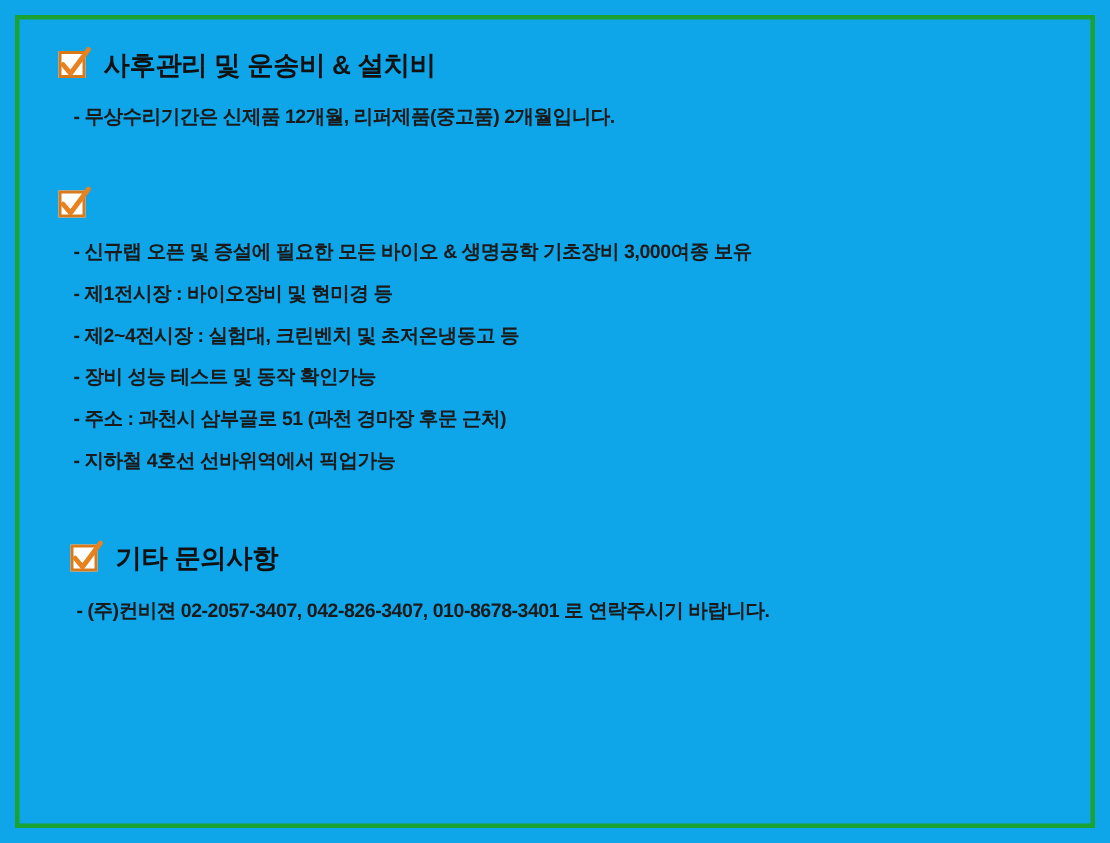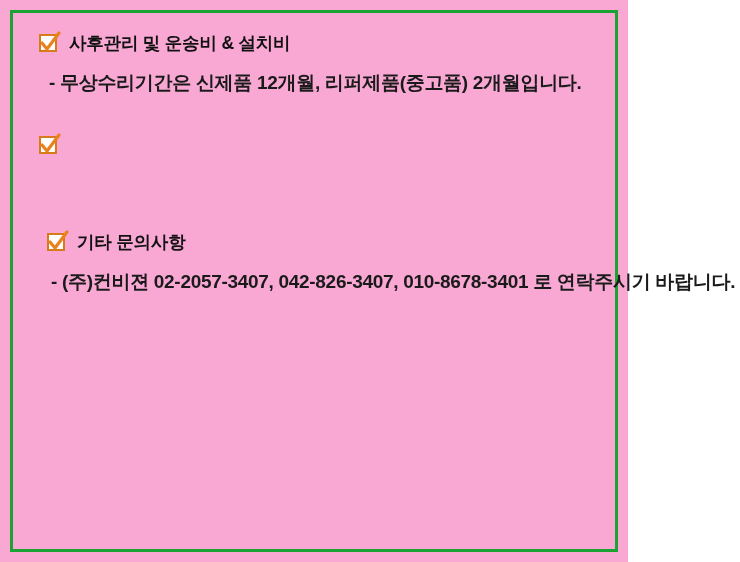--- a/index.html
+++ b/index.html
@@ -8,24 +8,24 @@
   }
   body {
     width: 740px;
     height: 562px;
     background: #ffffff;
     font-family: "Liberation Sans", sans-serif;
     overflow: hidden;
   }
   .page {
     position: relative;
-    width: 628px;
+    width: 740px;
     height: 562px;
     box-sizing: border-box;
-    background: #f9a8d4;
+    background: #0ea5e9;
   }
   .border-frame {
     position: absolute;
     left: 10px;
     top: 10px;
     right: 10px;
     bottom: 10px;
     border: 3px solid #1aa333;
     box-sizing: border-box;
     pointer-events: none;
@@ -71,31 +71,31 @@
     color: #111111;
     letter-spacing: -0.2px;
     white-space: nowrap;
   }
   .bullet-list {
     list-style: none;
     margin: 0;
     padding: 0 0 0 10px;
   }
   .bullet-list li {
-    font-size: 19px;
+    font-size: 13px;
     color: #1a1a1a;
     font-weight: bold;
     letter-spacing: -0.3px;
     line-height: 1.45;
     margin-bottom: 9px;
     white-space: nowrap;
   }
   .gap-1 { height: 30px; }
   .gap-2 { height: 34px; }
-  .sec3 .section-heading { margin-left: 8px; margin-top: 28px; }
+  .sec3 .section-heading { margin-left: 8px; }
   .sec3 .bullet-list { padding-left: 12px; }
   .sec3 .bullet-list li { margin-bottom: 16px; }
 </style>
 </head>
 <body>
 
 <div class="page">
   <div class="border-frame"></div>
   <div class="content">
 
@@ -116,20 +116,28 @@
     <div class="gap-1"></div>
 
     <div class="section">
       <div class="section-heading">
         <span class="check-box">
           <svg viewBox="0 0 24 24" aria-hidden="true">
             <path d="M4 13 L9 19 L21 3" fill="none" stroke="#e8821e" stroke-width="3.2" stroke-linecap="round" stroke-linejoin="round"></path>
           </svg>
         </span>
       </div>
+      <ul class="bullet-list">
+        <li>- 신규랩 오픈 및 증설에 필요한 모든 바이오 &amp; 생명공학 기초장비 3,000여종 보유</li>
+        <li>- 제1전시장 : 바이오장비 및 현미경 등</li>
+        <li>- 제2~4전시장 : 실험대, 크린벤치 및 초저온냉동고 등</li>
+        <li>- 장비 성능 테스트 및 동작 확인가능</li>
+        <li>- 주소 : 과천시 삼부골로 51 (과천 경마장 후문 근처)</li>
+        <li>- 지하철 4호선 선바위역에서 픽업가능</li>
+      </ul>
     </div>
 
     <div class="gap-2"></div>
 
     <div class="section sec3">
       <div class="section-heading">
         <span class="check-box">
           <svg viewBox="0 0 24 24" aria-hidden="true">
             <path d="M4 13 L9 19 L21 3" fill="none" stroke="#e8821e" stroke-width="3.2" stroke-linecap="round" stroke-linejoin="round"></path>
           </svg>

